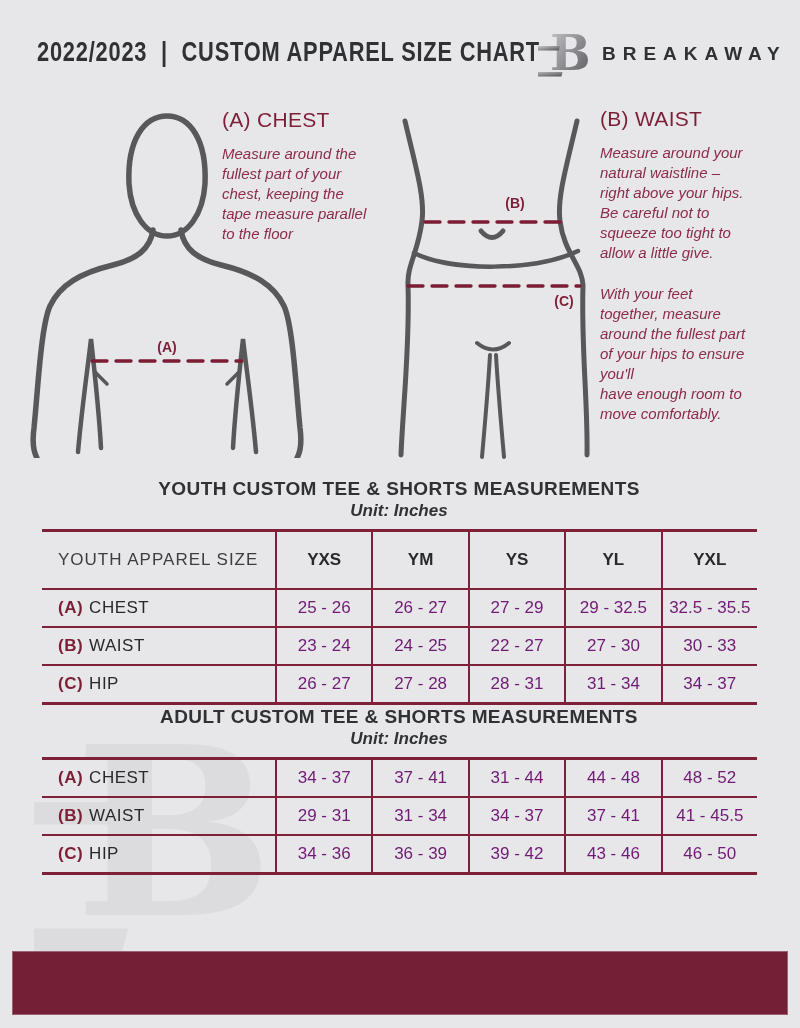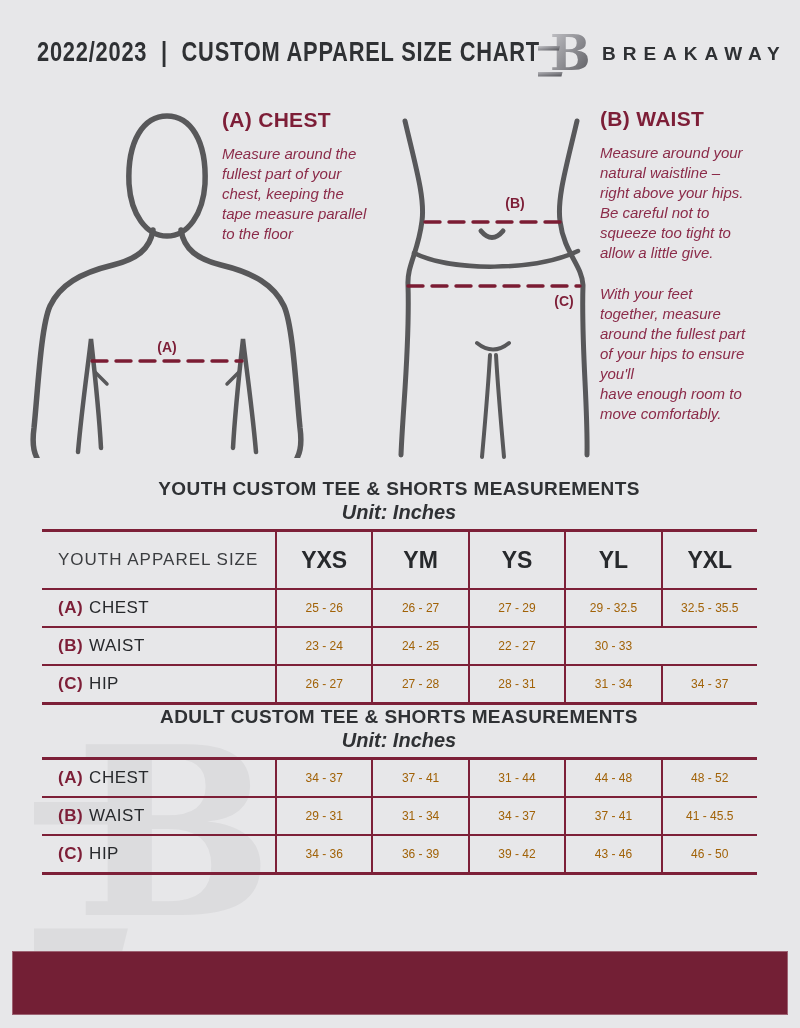--- a/index.html
+++ b/index.html
@@ -27,66 +27,66 @@
     transform:scaleX(0.78);transform-origin:left top;
   }
   .logo-mark{left:538px;top:22px;z-index:2;}
   .brand-name{
     left:602px;top:43px;z-index:2;
     font-weight:bold;font-size:19px;color:var(--dark);letter-spacing:7px;
   }
   
   .instr{z-index:2;width:190px;}
   .instr h3{
-    margin:0 0 12px 0;font-size:21px;font-weight:bold;color:var(--maroon);
+    margin:0 0 12px 0;font-size:21px;font-weight:normal;color:var(--maroon);
     letter-spacing:0.3px;
   }
   .instr p{
     margin:0;font-size:15px;line-height:20px;font-style:italic;
     color:var(--maroon-text);white-space:pre-line;font-weight:500;
   }
   .instr-a{left:222px;top:108px;}
   .instr-b{left:600px;top:107px;}
   .instr-c{left:600px;top:284px;}
   
   .fig{z-index:1;}
   .fig-torso{left:20px;top:106px;}
   .fig-lower{left:380px;top:103px;}
   
   .section-title{
     left:40px;width:718px;text-align:center;z-index:2;
     font-size:19px;font-weight:bold;color:var(--dark);letter-spacing:0.4px;
   }
   .section-unit{
     left:40px;width:718px;text-align:center;z-index:2;
-    font-size:20px;font-style:italic;font-weight:bold;color:var(--dark);
+    font-size:17px;font-style:italic;font-weight:bold;color:var(--dark);
   }
   .yt-title{top:478px;} .yt-unit{top:501px;}
   .at-title{top:706px;} .at-unit{top:729px;}
   
   .size-table{
     left:42px;width:715px;z-index:2;
     border-top:3px solid var(--maroon-line);
     border-bottom:3px solid var(--maroon-line);
   }
   .yt-table{top:529px;}
   .at-table{top:757px;}
   .tr{display:grid;grid-template-columns:233px repeat(5,1fr);}
   .tr + .tr{border-top:2px solid var(--maroon-line);}
   .tr.head{height:56px;}
   .tr.data{height:36px;}
   .tr > div{display:flex;align-items:center;justify-content:center;min-width:0;}
   .tr > div:nth-child(n+2){border-left:2px solid var(--maroon-line);}
   .cell-corner{justify-content:flex-start !important;padding-left:16px;
     font-size:17px;color:#3b3d40;letter-spacing:1px;}
-  .cell-size{font-size:23px;font-weight:bold;color:#27292c;}
+  .cell-size{font-size:17px;font-weight:bold;color:#27292c;}
   .cell-label{justify-content:flex-start !important;padding-left:16px;
     font-size:17px;color:#27292c;letter-spacing:0.5px;}
   .cell-label .pfx{font-weight:bold;color:var(--maroon);margin-right:6px;}
-  .cell-val{font-size:12px;color:#a16207;}
+  .cell-val{font-size:17px;color:#701a75;}
   
   .footer-bar{
     left:12px;top:951px;width:774px;height:62px;z-index:3;
     border:1px solid rgba(255,255,255,0.30);
   }
 </style>
 </head>
 <body>
 
 <div class="page" style="background: rgb(231, 231, 233);">
@@ -215,20 +215,21 @@
       <div class="cell-val">32.5 - 35.5</div>
     </div>
     <div class="tr data">
       <div class="cell-label">
           <span class="pfx">(B)</span>
           <span>WAIST</span>
         </div>
       <div class="cell-val">23 - 24</div>
       <div class="cell-val">24 - 25</div>
       <div class="cell-val">22 - 27</div>
+      <div class="cell-val">27 - 30</div>
       <div class="cell-val">30 - 33</div>
     </div>
     <div class="tr data">
       <div class="cell-label">
           <span class="pfx">(C)</span>
           <span>HIP</span>
         </div>
       <div class="cell-val">26 - 27</div>
       <div class="cell-val">27 - 28</div>
       <div class="cell-val">28 - 31</div>

